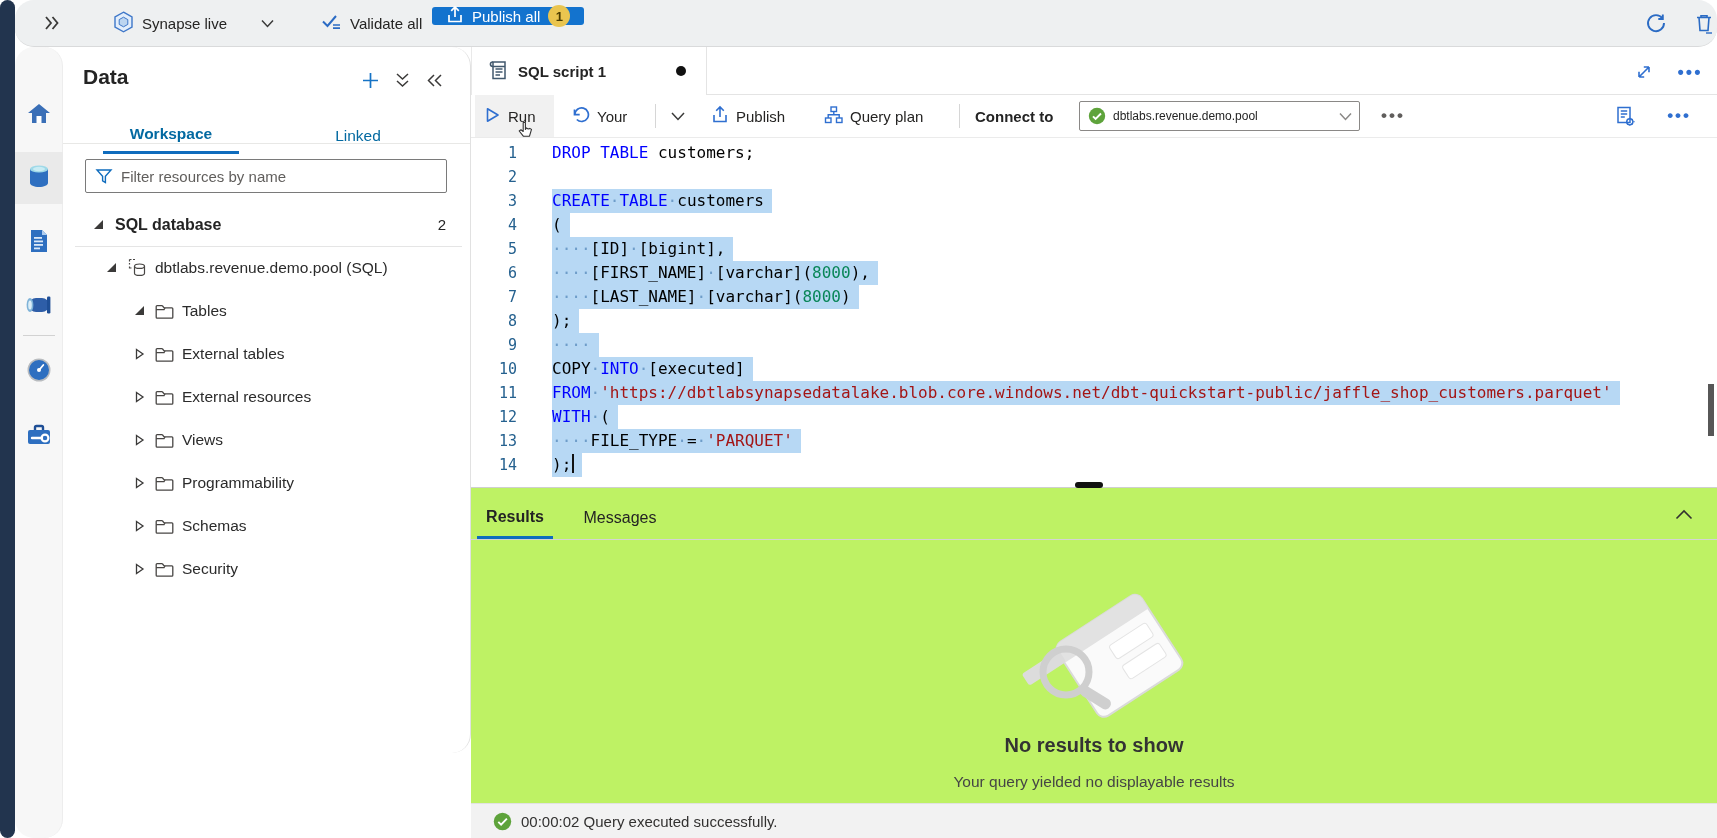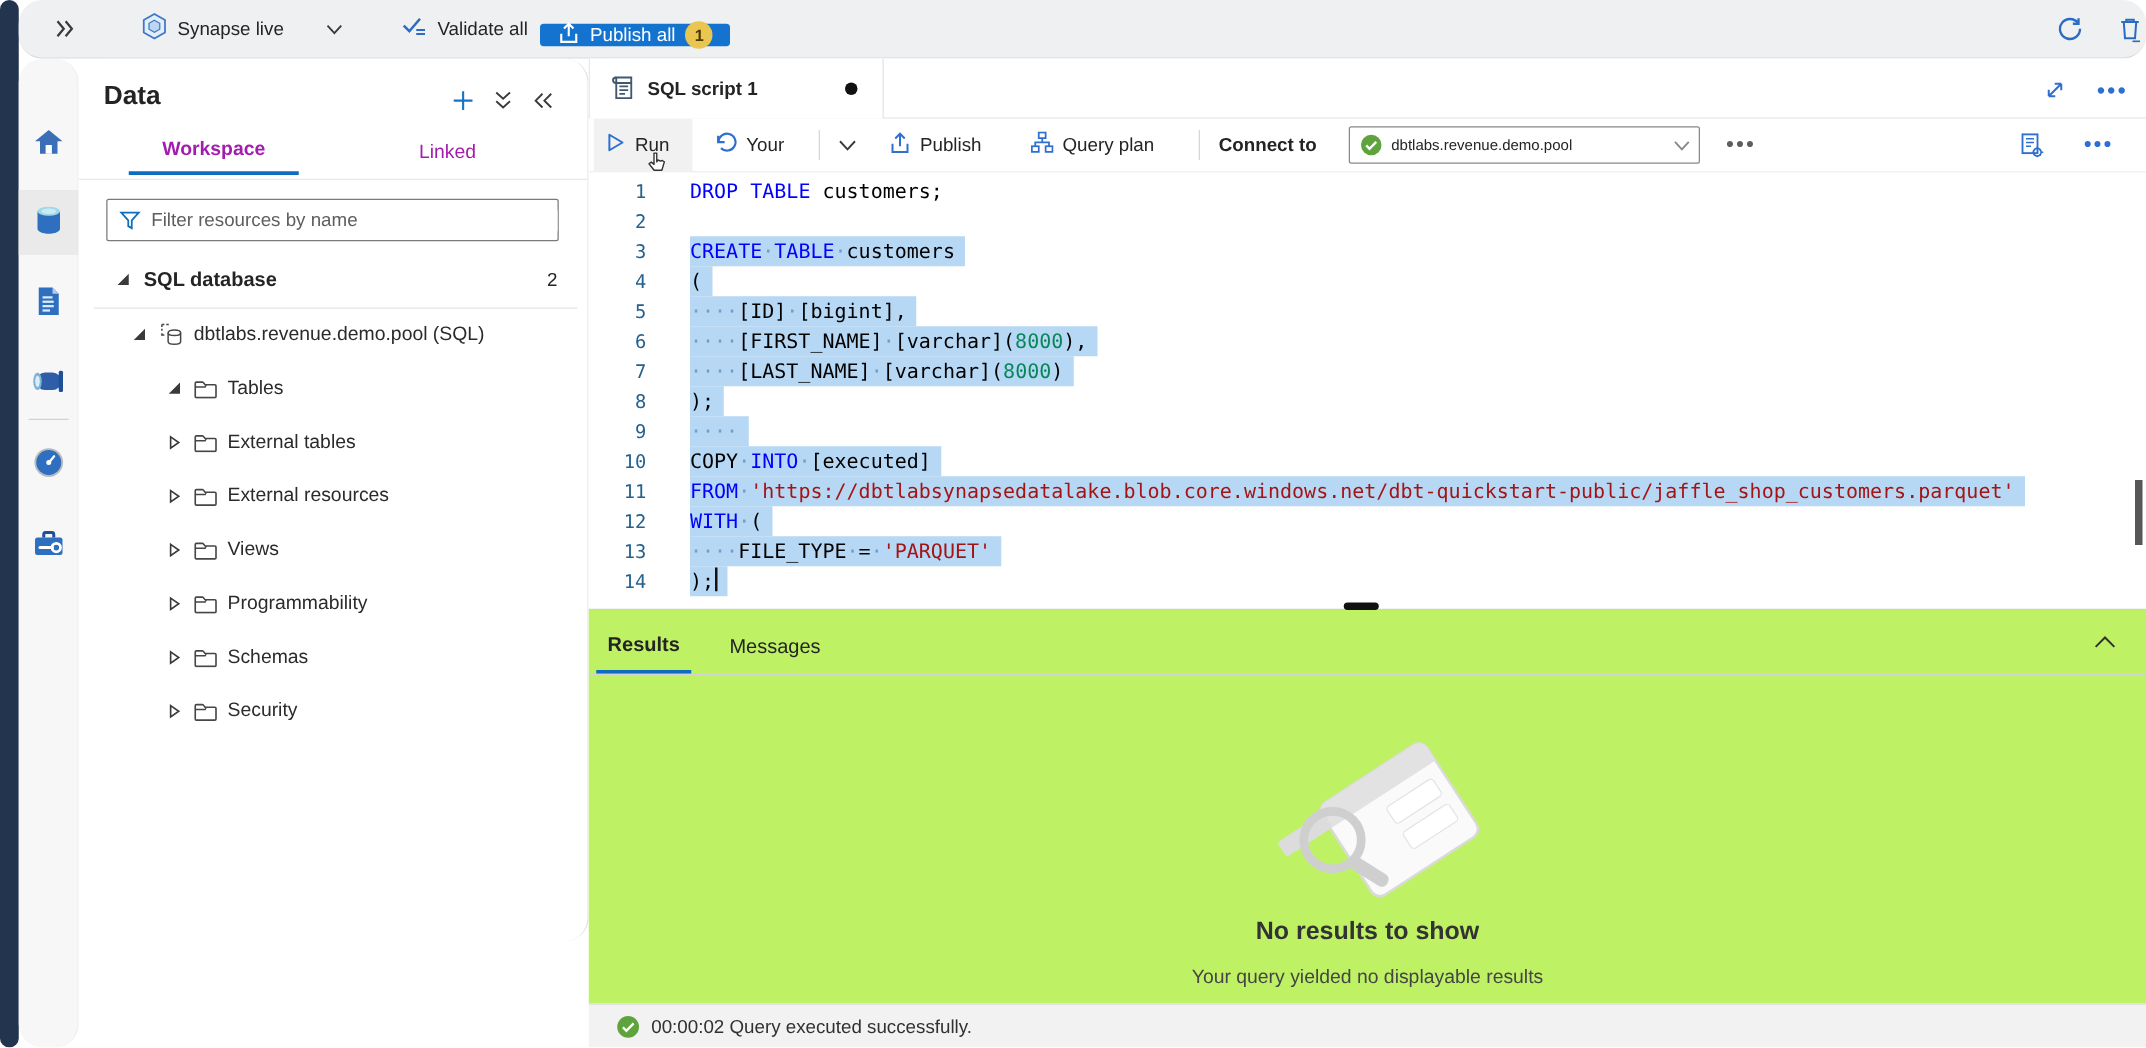--- a/index.html
+++ b/index.html
@@ -11,28 +11,28 @@
   
   #strip { left:0; top:0; width:15px; height:838px; background:#22344e; }
   #rail  { left:15px; top:47px; width:48px; height:791px; background:#f7f7f7; border-right:1px solid #ededed; }
   .rail-item { position:absolute; left:0; width:48px; height:52px; display:flex; align-items:center; justify-content:center; cursor:pointer; }
   .rail-item.sel { background:#eaeaea; }
   .rail-div { position:absolute; left:8px; width:32px; height:1px; background:#d2d2d2; }
 
   
   #topbar { left:15px; top:0; width:1702px; height:47px; background:#eef0f1; border-bottom:1px solid #d9dadb; }
   .tb-item { position:absolute; top:0; height:46px; display:flex; align-items:center; gap:8px; font-size:15px; color:#252423; cursor:pointer; }
-  #publish-all { background:#1373ce; color:#fff; border-radius:3px; height:18px; top:7px; padding:0 14px; font-size:15px;margin-top:12px; }
+  #publish-all { background:#1373ce; color:#fff; border-radius:3px; height:18px; top:7px; padding:0 14px; font-size:15px; }
   #publish-badge { width:22px; height:22px; border-radius:50%; background:#eac54f; color:#4a3b00; font-size:13px; font-weight:bold; display:flex; align-items:center; justify-content:center; }
 
   
   #panel { left:63px; top:47px; width:408px; height:706px; background:#fff; border-right:1px solid #e1e1e1; }
   #panel-title { position:absolute; left:20px; top:18px; font-size:21px; font-weight:bold; color:#242424; }
   .panel-hicon { position:absolute; top:22px; width:22px; height:22px; display:flex; align-items:center; justify-content:center; cursor:pointer; }
-  .ptab { position:absolute; top:56px; height:37px; display:flex; align-items:center; justify-content:center; font-size:15.5px; color:#a21caf; cursor:pointer; }
+  .ptab { position:absolute; top:70px; height:37px; display:flex; align-items:center; justify-content:center; font-size:15.5px; color:#0369a1; cursor:pointer; }
   .ptab.active { border-bottom:3px solid #0f6cbd; font-weight:bold; }
   #ptab-sep { position:absolute; left:0; right:0; top:96px; height:1px; background:#e8e8e6; }
   #filter-box { position:absolute; left:22px; top:112px; width:362px; height:34px; border:1px solid #7a7a7a; border-radius:2px; background:#fff; display:flex; align-items:center; }
   #filter-box svg { margin:0 8px 0 9px; flex:none; }
   #filter-input { border:none; outline:none; font-size:15px; width:100%; font-family:"Liberation Sans",sans-serif; color:#252423; }
   #filter-input::placeholder { color:#605e5c; }
 
   #root-row { position:absolute; left:0; right:0; top:156px; height:43px; display:flex; align-items:center; cursor:pointer; }
   #root-row .arr { margin-left:30px; width:16px; }
   #root-label { margin-left:6px; font-size:16px; font-weight:bold; color:#242424; }

